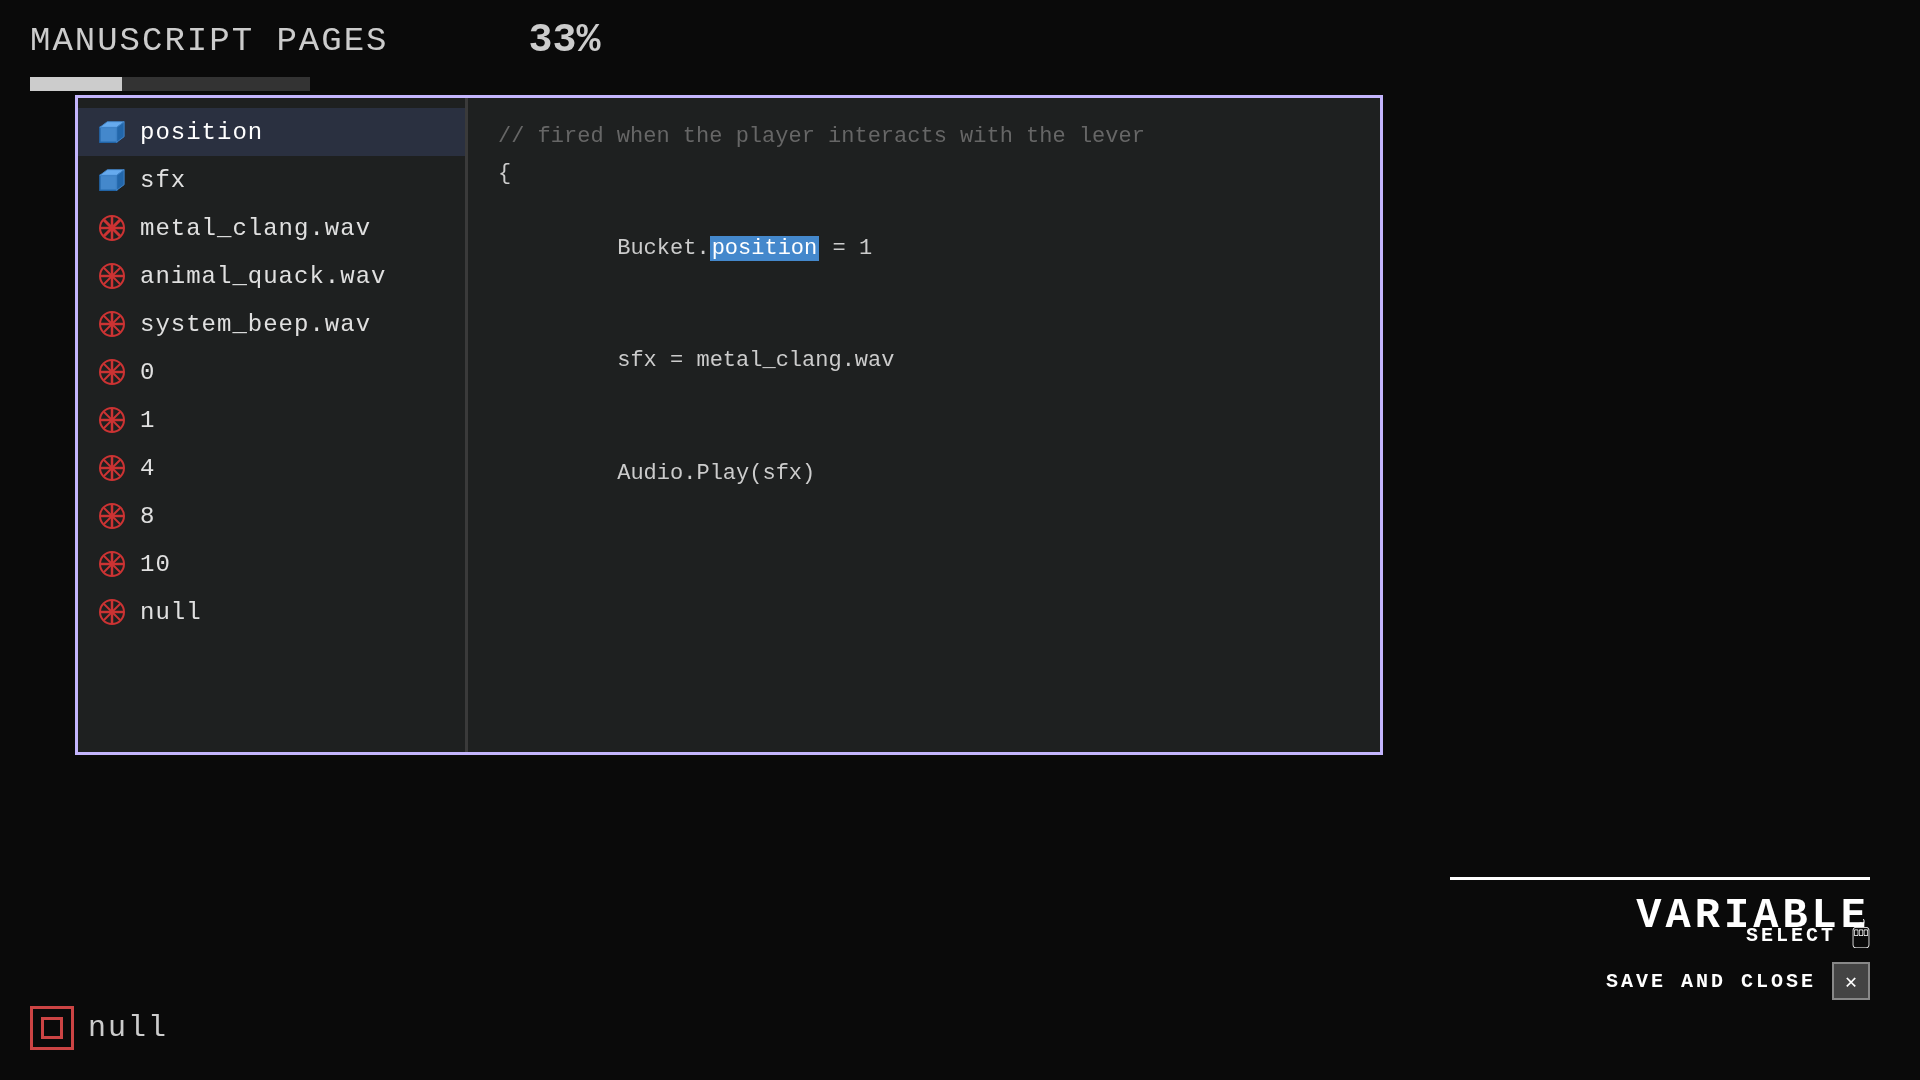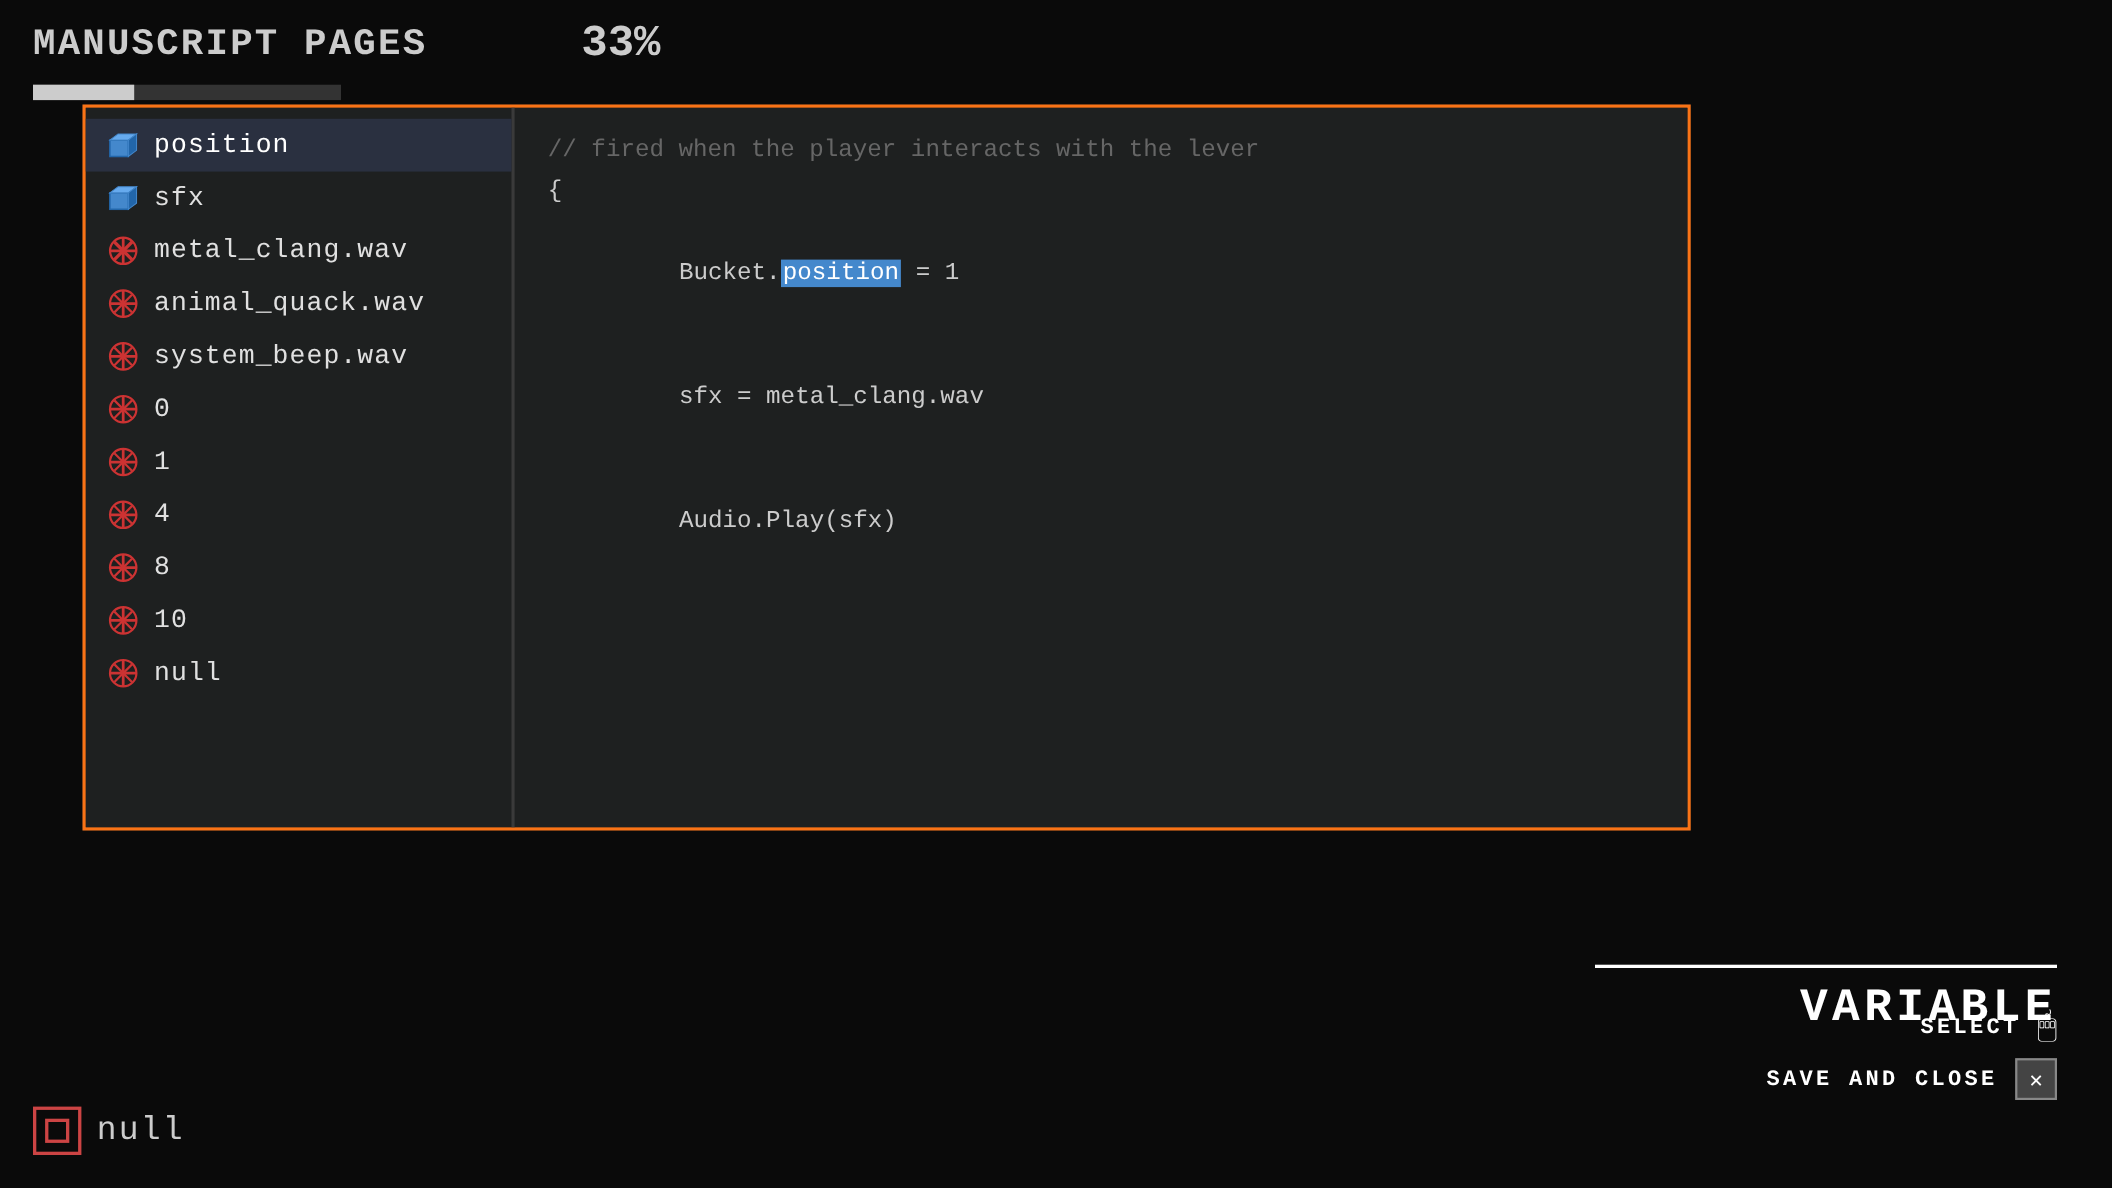--- a/index.html
+++ b/index.html
@@ -47,24 +47,24 @@
       display: flex;
       align-items: center;
       gap: 80px;
     }
 
     
     #main-panel {
       position: absolute;
       top: 95px;
       left: 75px;
-      width: 1462px;
+      width: 1308px;
       height: 660px;
       background: #1e2020;
-      border: 3px solid #f97316;
+      border: 3px solid #c4b5fd;
       display: flex;
     }
 
     
     #sidebar {
       width: 390px;
       min-width: 390px;
       background: #1e2020;
       border-right: 3px solid #3a3a3a;
       padding: 10px 0;
@@ -222,21 +222,21 @@
       align-items: center;
       gap: 14px;
     }
   </style>
 </head>
 <body>
 
 <div id="top-bar-row">
   <div id="title-block">
     <div id="title-line">
-      <span style="color:#cccccc;font-size:34px;font-weight:bold;letter-spacing:2px;font-family:'Courier New',monospace;text-transform:uppercase;">Manuscript Pages</span>
+      <span style="color:#cccccc;font-size:34px;font-weight:normal;letter-spacing:2px;font-family:'Courier New',monospace;text-transform:uppercase;">Manuscript Pages</span>
       <span style="color:#cccccc;font-size:40px;font-weight:bold;font-family:'Courier New',monospace;margin-left:60px;">33%</span>
     </div>
     <div id="progress-bar-container" style="width:280px;height:14px;background:#333;margin-top:6px;">
       <div id="progress-bar-fill" style="height:100%;background:#cccccc;width:33%;"></div>
     </div>
   </div>
 </div>
 
 <div id="main-panel">
 

